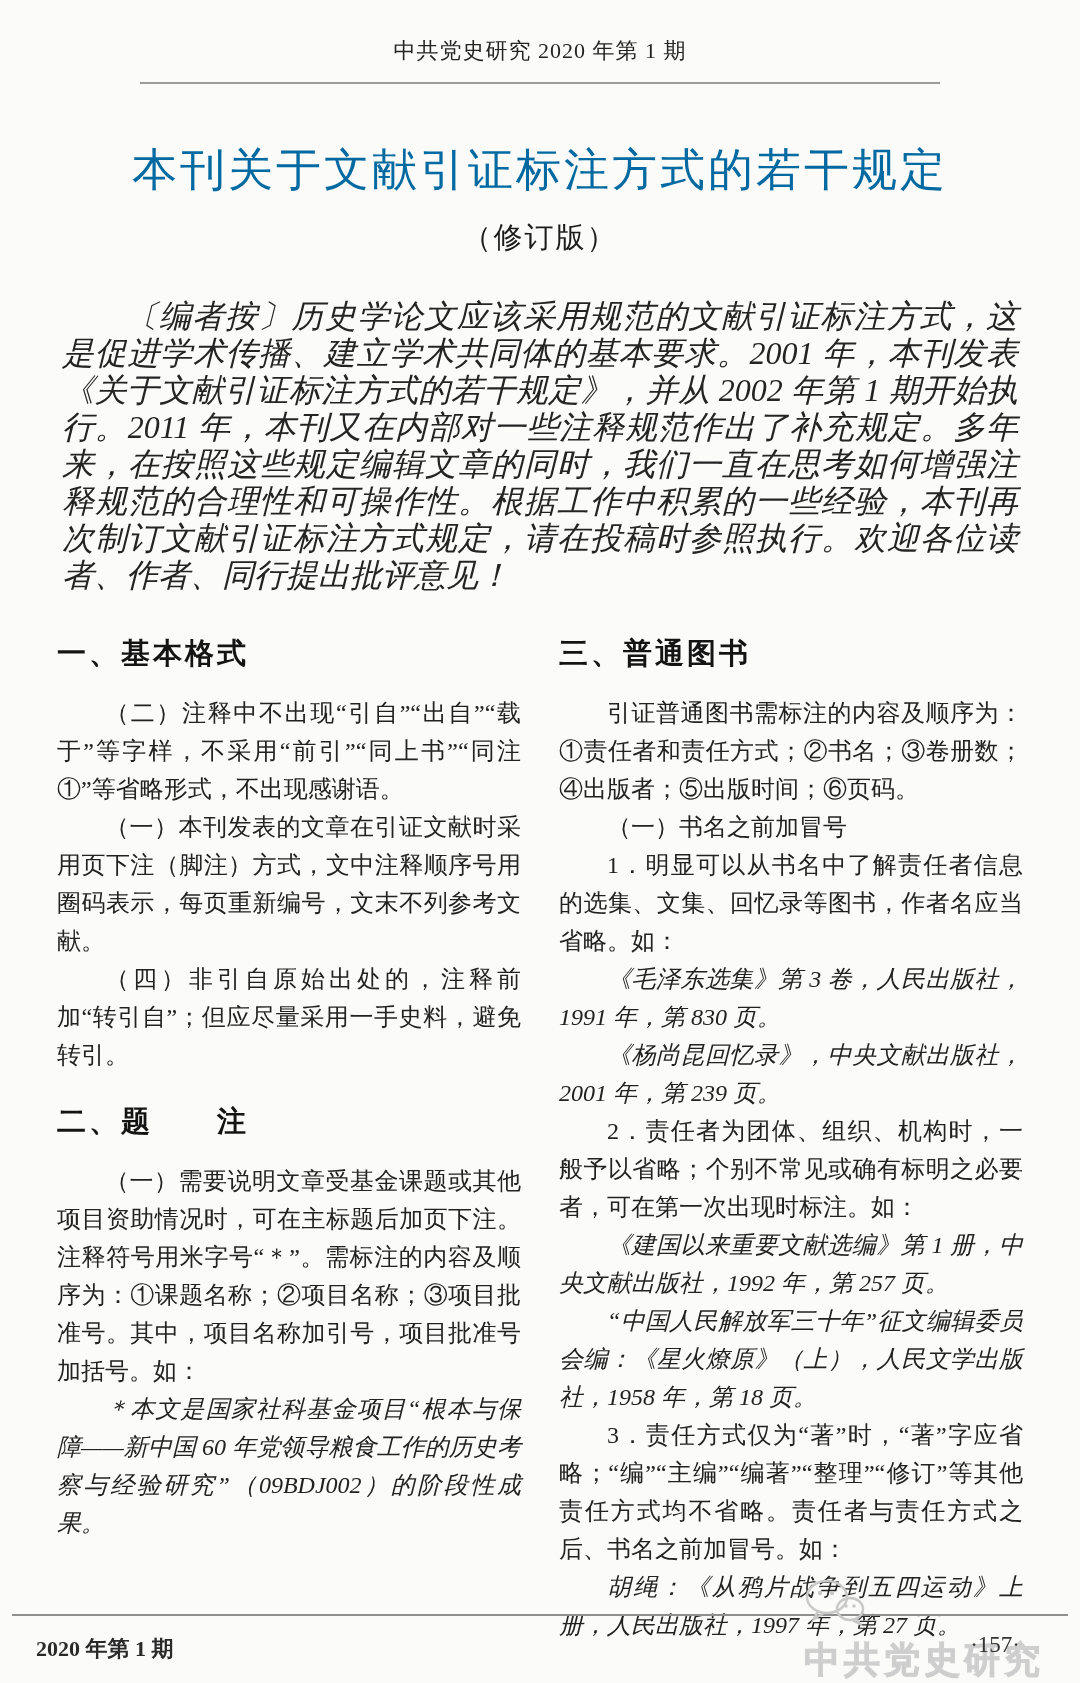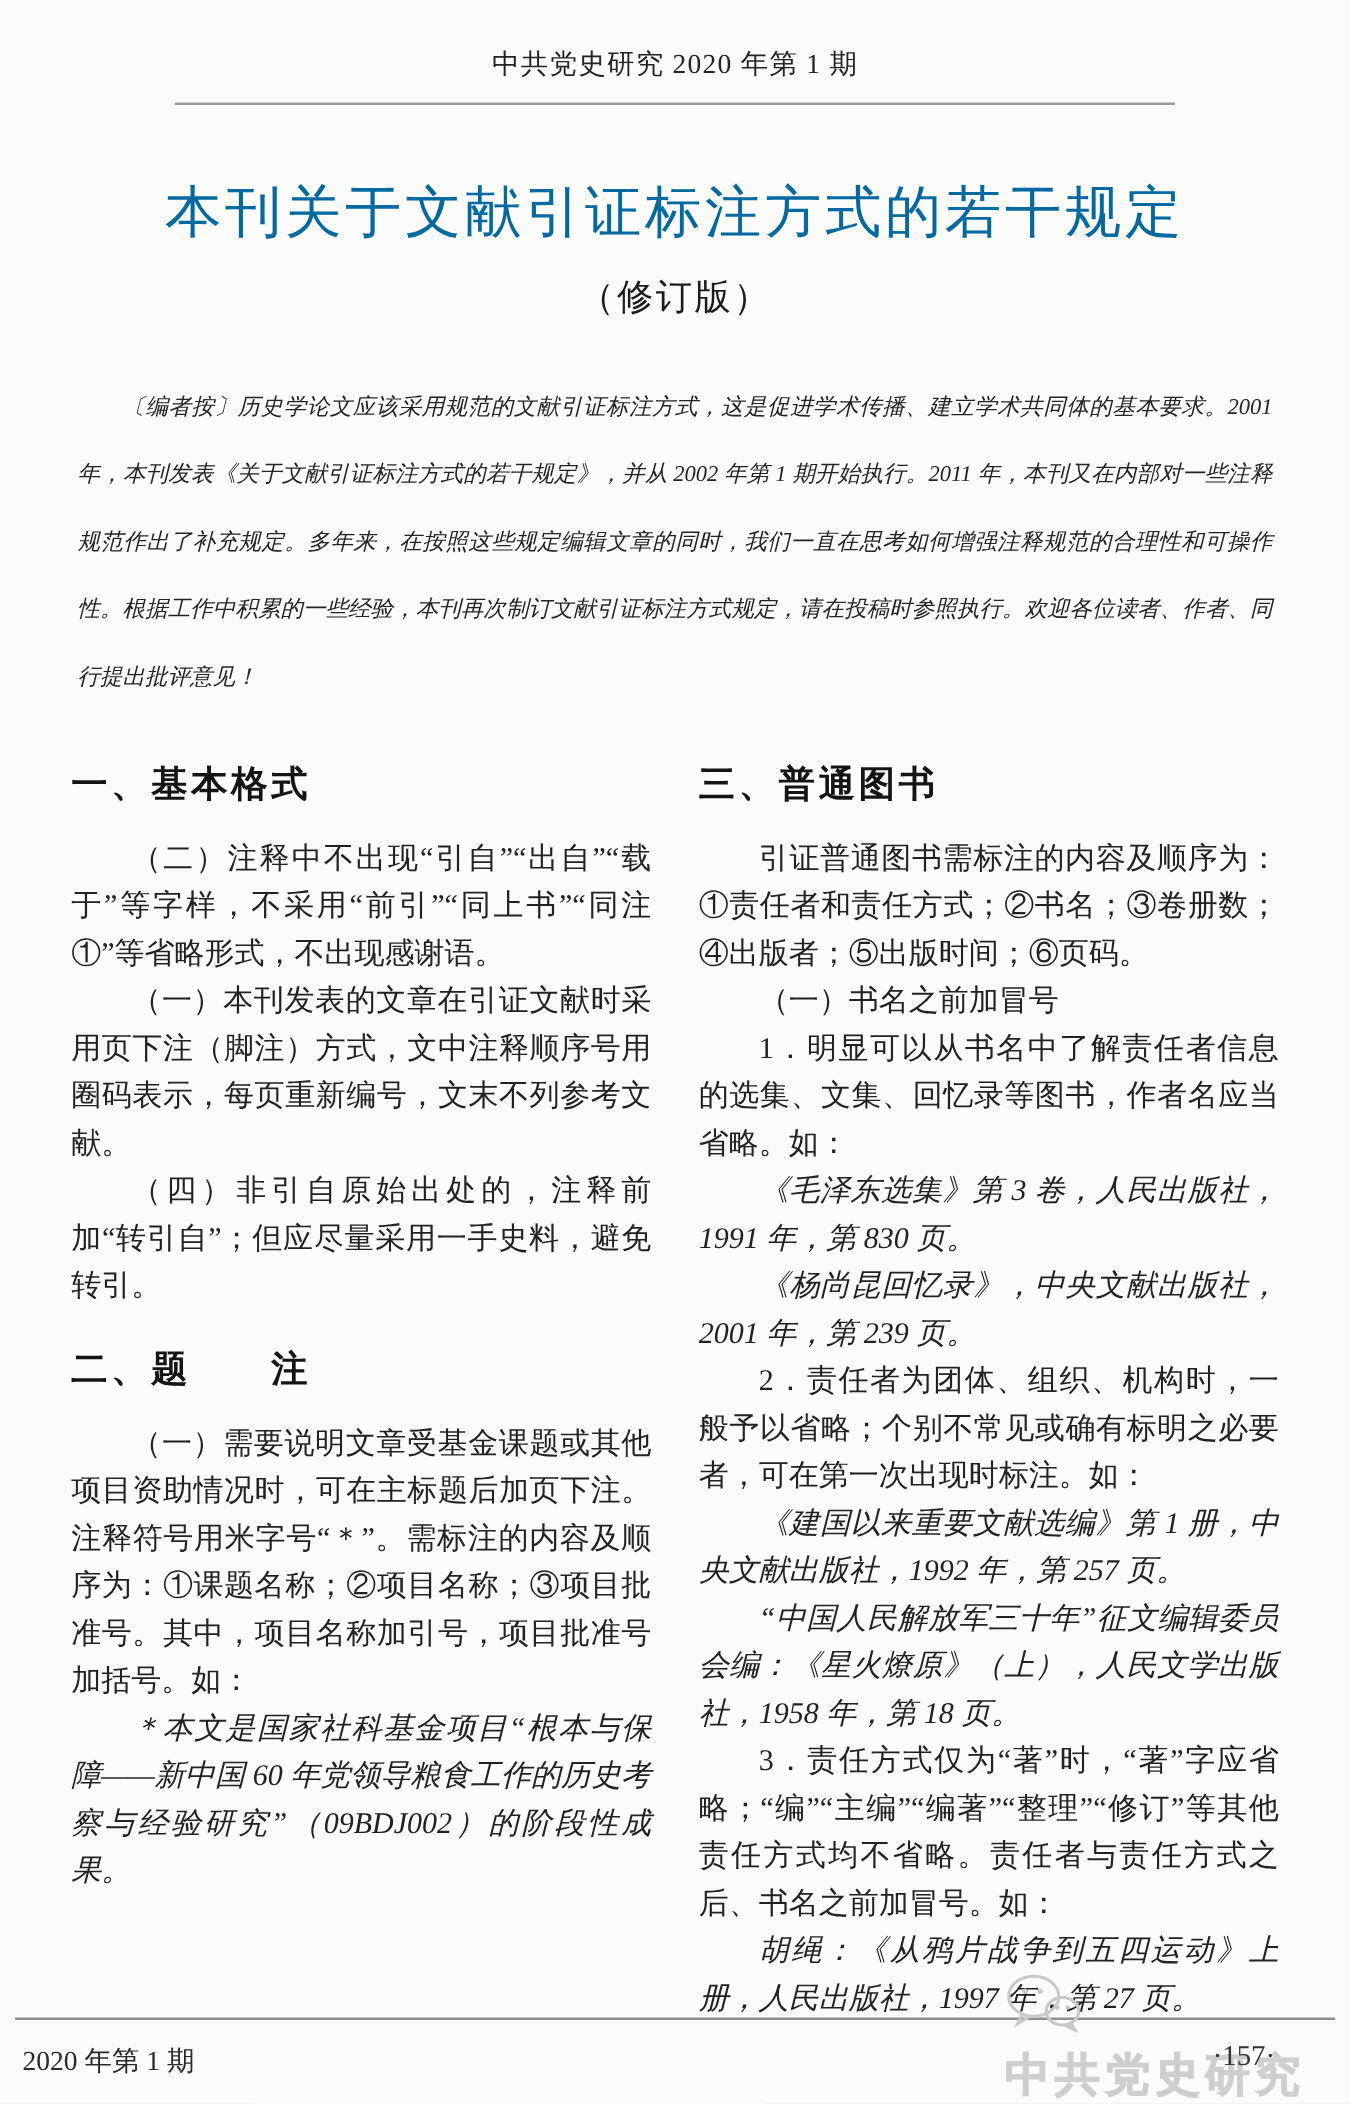--- a/index.html
+++ b/index.html
@@ -37,22 +37,22 @@
   }
   .doc-subtitle {
     margin-top: 18px;
     text-align: center;
     font-size: 29px;
     letter-spacing: 2px;
     color: #1c1c1c;
   }
   .editor-note {
     margin: 40px 62px 0;
-    font-size: 18px;
-    line-height: 54px;
+    font-size: 32px;
+    line-height: 37px;
     text-align: justify;
     text-indent: 2em;
     font-style: italic;
     color: #242424;
   }
   .columns {
     display: flex;
     gap: 38px;
     margin: 26px 57px 0;
   }
@@ -77,24 +77,25 @@
   .kai { font-style: italic; }
   .footer-rule {
     position: absolute;
     left: 12px;
     right: 12px;
     top: 1614px;
     border-top: 2px solid #8f8f8f;
   }
   .footer-issue {
     position: absolute;
-    left: 18px;
+    left: 36px;
     top: 1634px;
     font-size: 22px;
     color: #2a2a2a;
+    font-weight: bold;
   }
   .footer-pagenum {
     position: absolute;
     right: 60px;
     top: 1632px;
     font-size: 23px;
     color: #333;
     z-index: 3;
   }
   .watermark {

